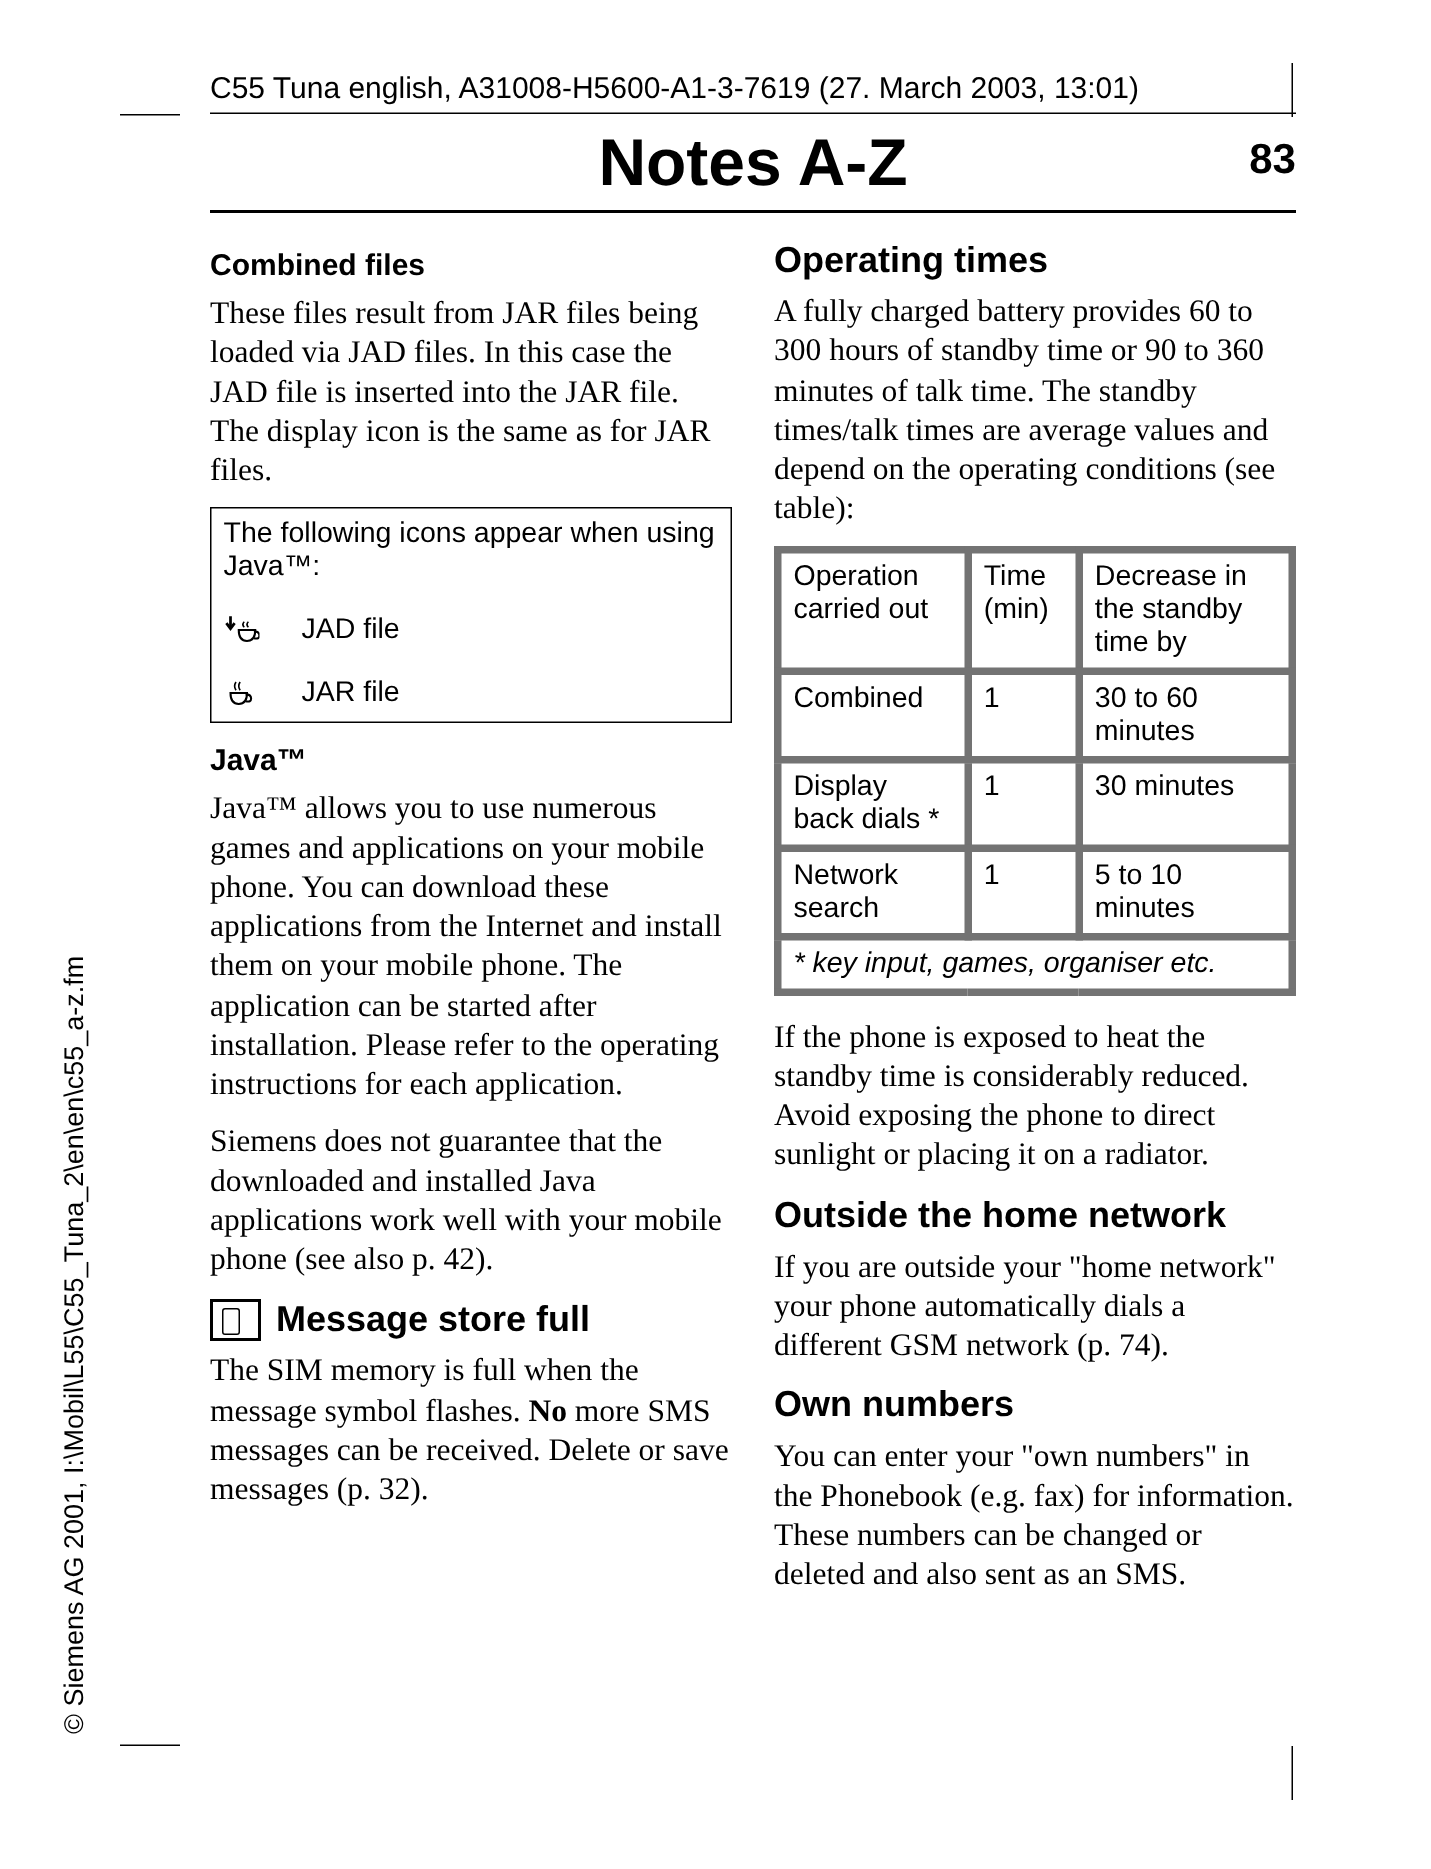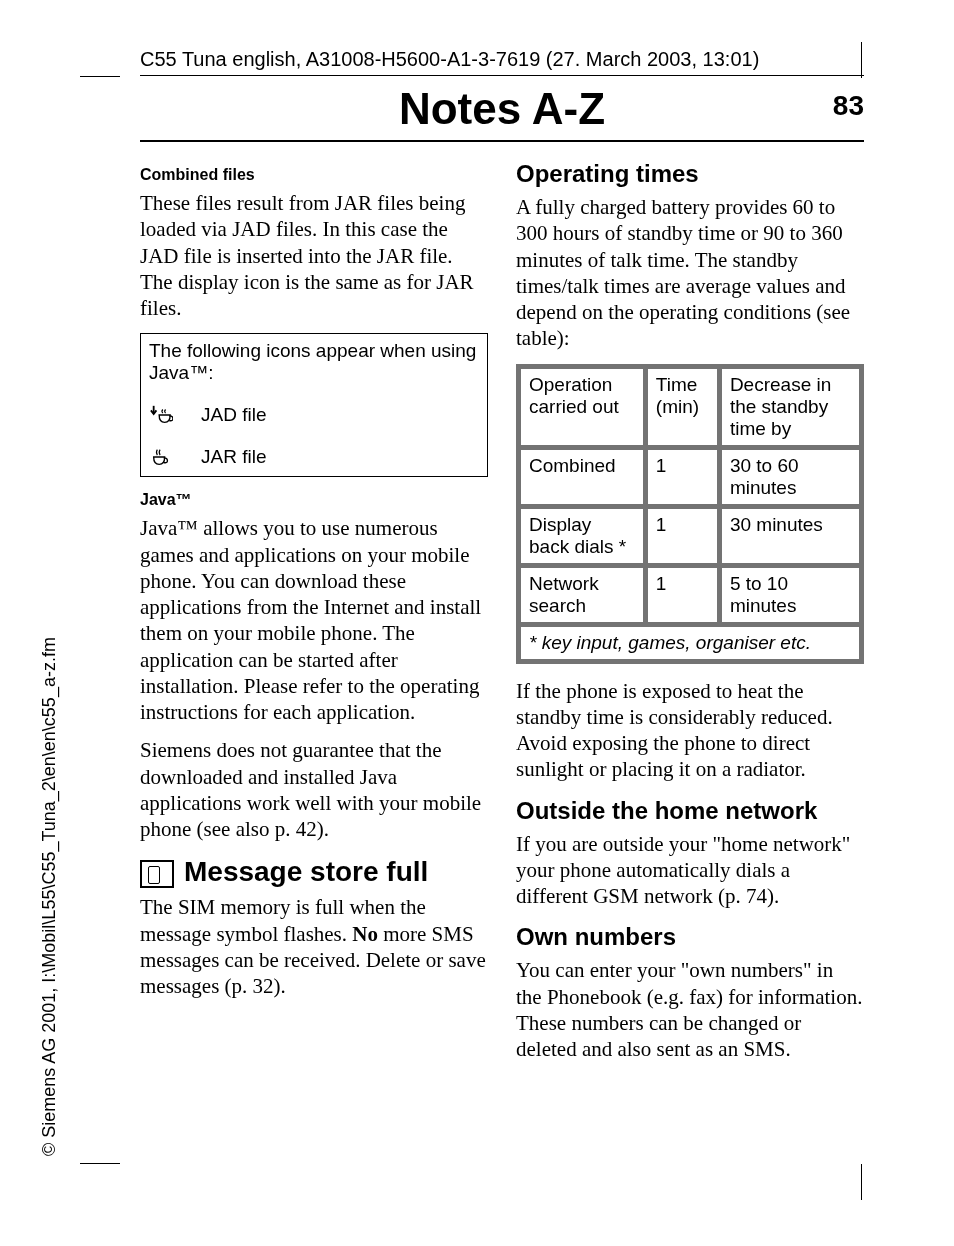--- a/index.html
+++ b/index.html
@@ -72,21 +72,21 @@
     display: flex;
     gap: 28px;
   }
   .col {
     flex: 1;
     min-width: 0;
   }
   .h3 {
     font-family: Arial, Helvetica, sans-serif;
     font-weight: bold;
-    font-size: 16px;
+    font-size: 20px;
     margin: 6px 0 6px;
   }
   .h2 {
     font-family: Arial, Helvetica, sans-serif;
     font-weight: bold;
     font-size: 24px;
     margin: 14px 0 6px;
   }
   p.body {
     font-size: 21px;
@@ -104,21 +104,21 @@
   .icon-row {
     display: flex;
     align-items: center;
     gap: 28px;
     margin-top: 20px;
   }
   .icon-cup { width: 24px; height: 22px; }
   .msg-head {
     font-family: Arial, Helvetica, sans-serif;
     font-weight: bold;
-    font-size: 28px;
+    font-size: 24px;
     display: flex;
     align-items: flex-end;
     gap: 10px;
     margin: 14px 0 6px;
   }
   .msg-icon {
     display: inline-block;
     border: 2px solid #000;
     width: 34px;
     height: 28px;

